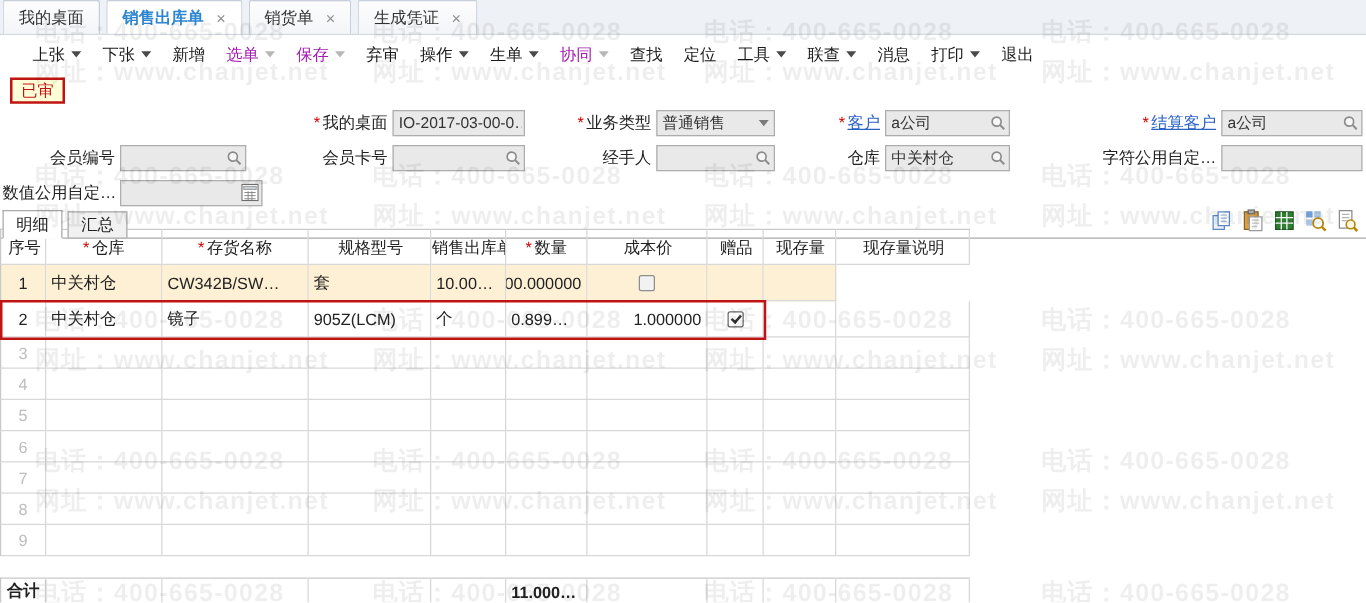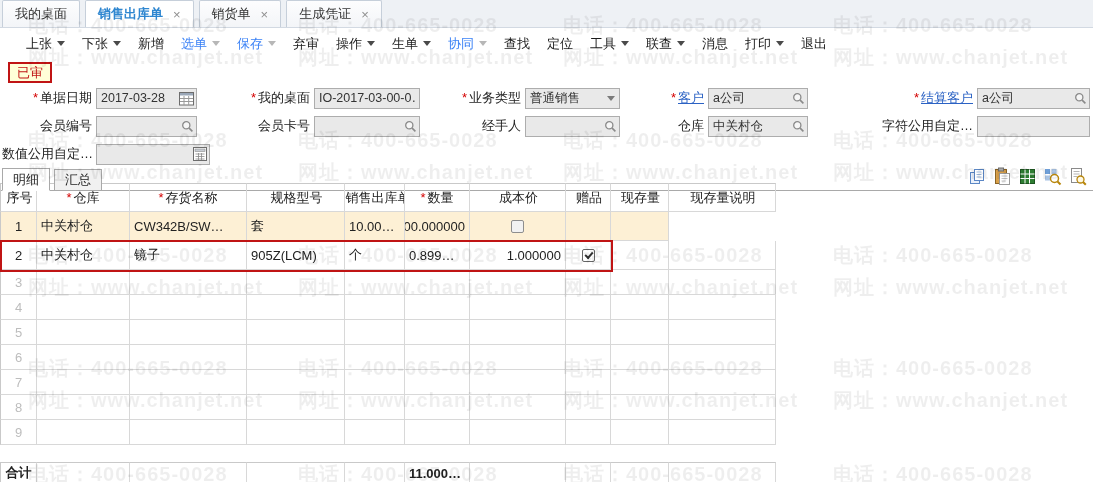--- a/index.html
+++ b/index.html
@@ -14,21 +14,21 @@
   .tab.active{background:#fff;}
   .tab .tab-label{color:#333;}
   .tab.active .tab-label{color:#2e86d0;font-weight:bold;}
   .tab-close{margin-left:10px;color:#8f8f8f;font-size:13px;line-height:1;}
   .tab-close:empty{display:none;}
 
   
   .toolbar{position:absolute;top:28px;left:12px;width:1093px;height:31px;background:#fff;
            display:flex;align-items:center;padding-left:14px;box-sizing:border-box;}
   .tbtn{display:flex;align-items:center;margin-right:17px;color:#1a1a1a;white-space:nowrap;cursor:default;}
-  .tbtn.disabled{color:#3b82f6;}
+  .tbtn.disabled{color:#a21caf;}
   .caret{width:0;height:0;border-left:4px solid transparent;border-right:4px solid transparent;
          border-top:5px solid #4a4a4a;margin-left:5px;}
   .tbtn.disabled .caret{border-top-color:#b7b7b7;}
 
   
   .formarea{position:absolute;top:59px;left:0;width:1017px;height:109px;}
   .badge{position:absolute;left:8px;top:3px;border:2px solid #c01414;color:#c01414;background:#ffffd8;
          padding:0 7px;height:17px;line-height:17px;font-size:13px;}
   .fg{position:absolute;display:flex;align-items:center;height:22px;}
   .r1{top:28px}.r2{top:56px}.r3{top:84px}
@@ -160,33 +160,20 @@
       <span class="caret"></span>
     </span>
   <span class="tbtn">
       <span>退出</span>
     </span>
 </div>
 
 <div class="formarea">
   <div class="badge">已审</div>
 
-  <div class="fg r1 g-c1">
-    <span class="lbl lbl-c1"><span class="req">*</span><span class="lbltext">单据日期</span></span>
-    <span class="inputbox in-c1">
-      <span class="val">2017-03-28</span>
-      <span class="ficon">
-          <svg width="15" height="15" viewBox="0 0 15 15">
-            <rect x="0.5" y="1.5" width="14" height="12.5" fill="#fff" stroke="#6d6d6d"></rect>
-            <rect x="1" y="2" width="13" height="2.5" fill="#9aa7b8"></rect>
-            <path d="M1 7.5h13M1 10.5h13M5 5v9M9.7 5v9" stroke="#9a9a9a" fill="none"></path>
-          </svg>
-        </span>
-    </span>
-  </div>
   <div class="fg r1 g-c2">
     <span class="lbl lbl-c2"><span class="req">*</span><span class="lbltext">我的桌面</span></span>
     <span class="inputbox in-c2">
       <span class="val">IO-2017-03-00-0…</span>
     </span>
   </div>
   <div class="fg r1 g-c3">
     <span class="lbl lbl-c3"><span class="req">*</span><span class="lbltext">业务类型</span></span>
     <span class="inputbox in-c3">
       <span class="val">普通销售</span>

